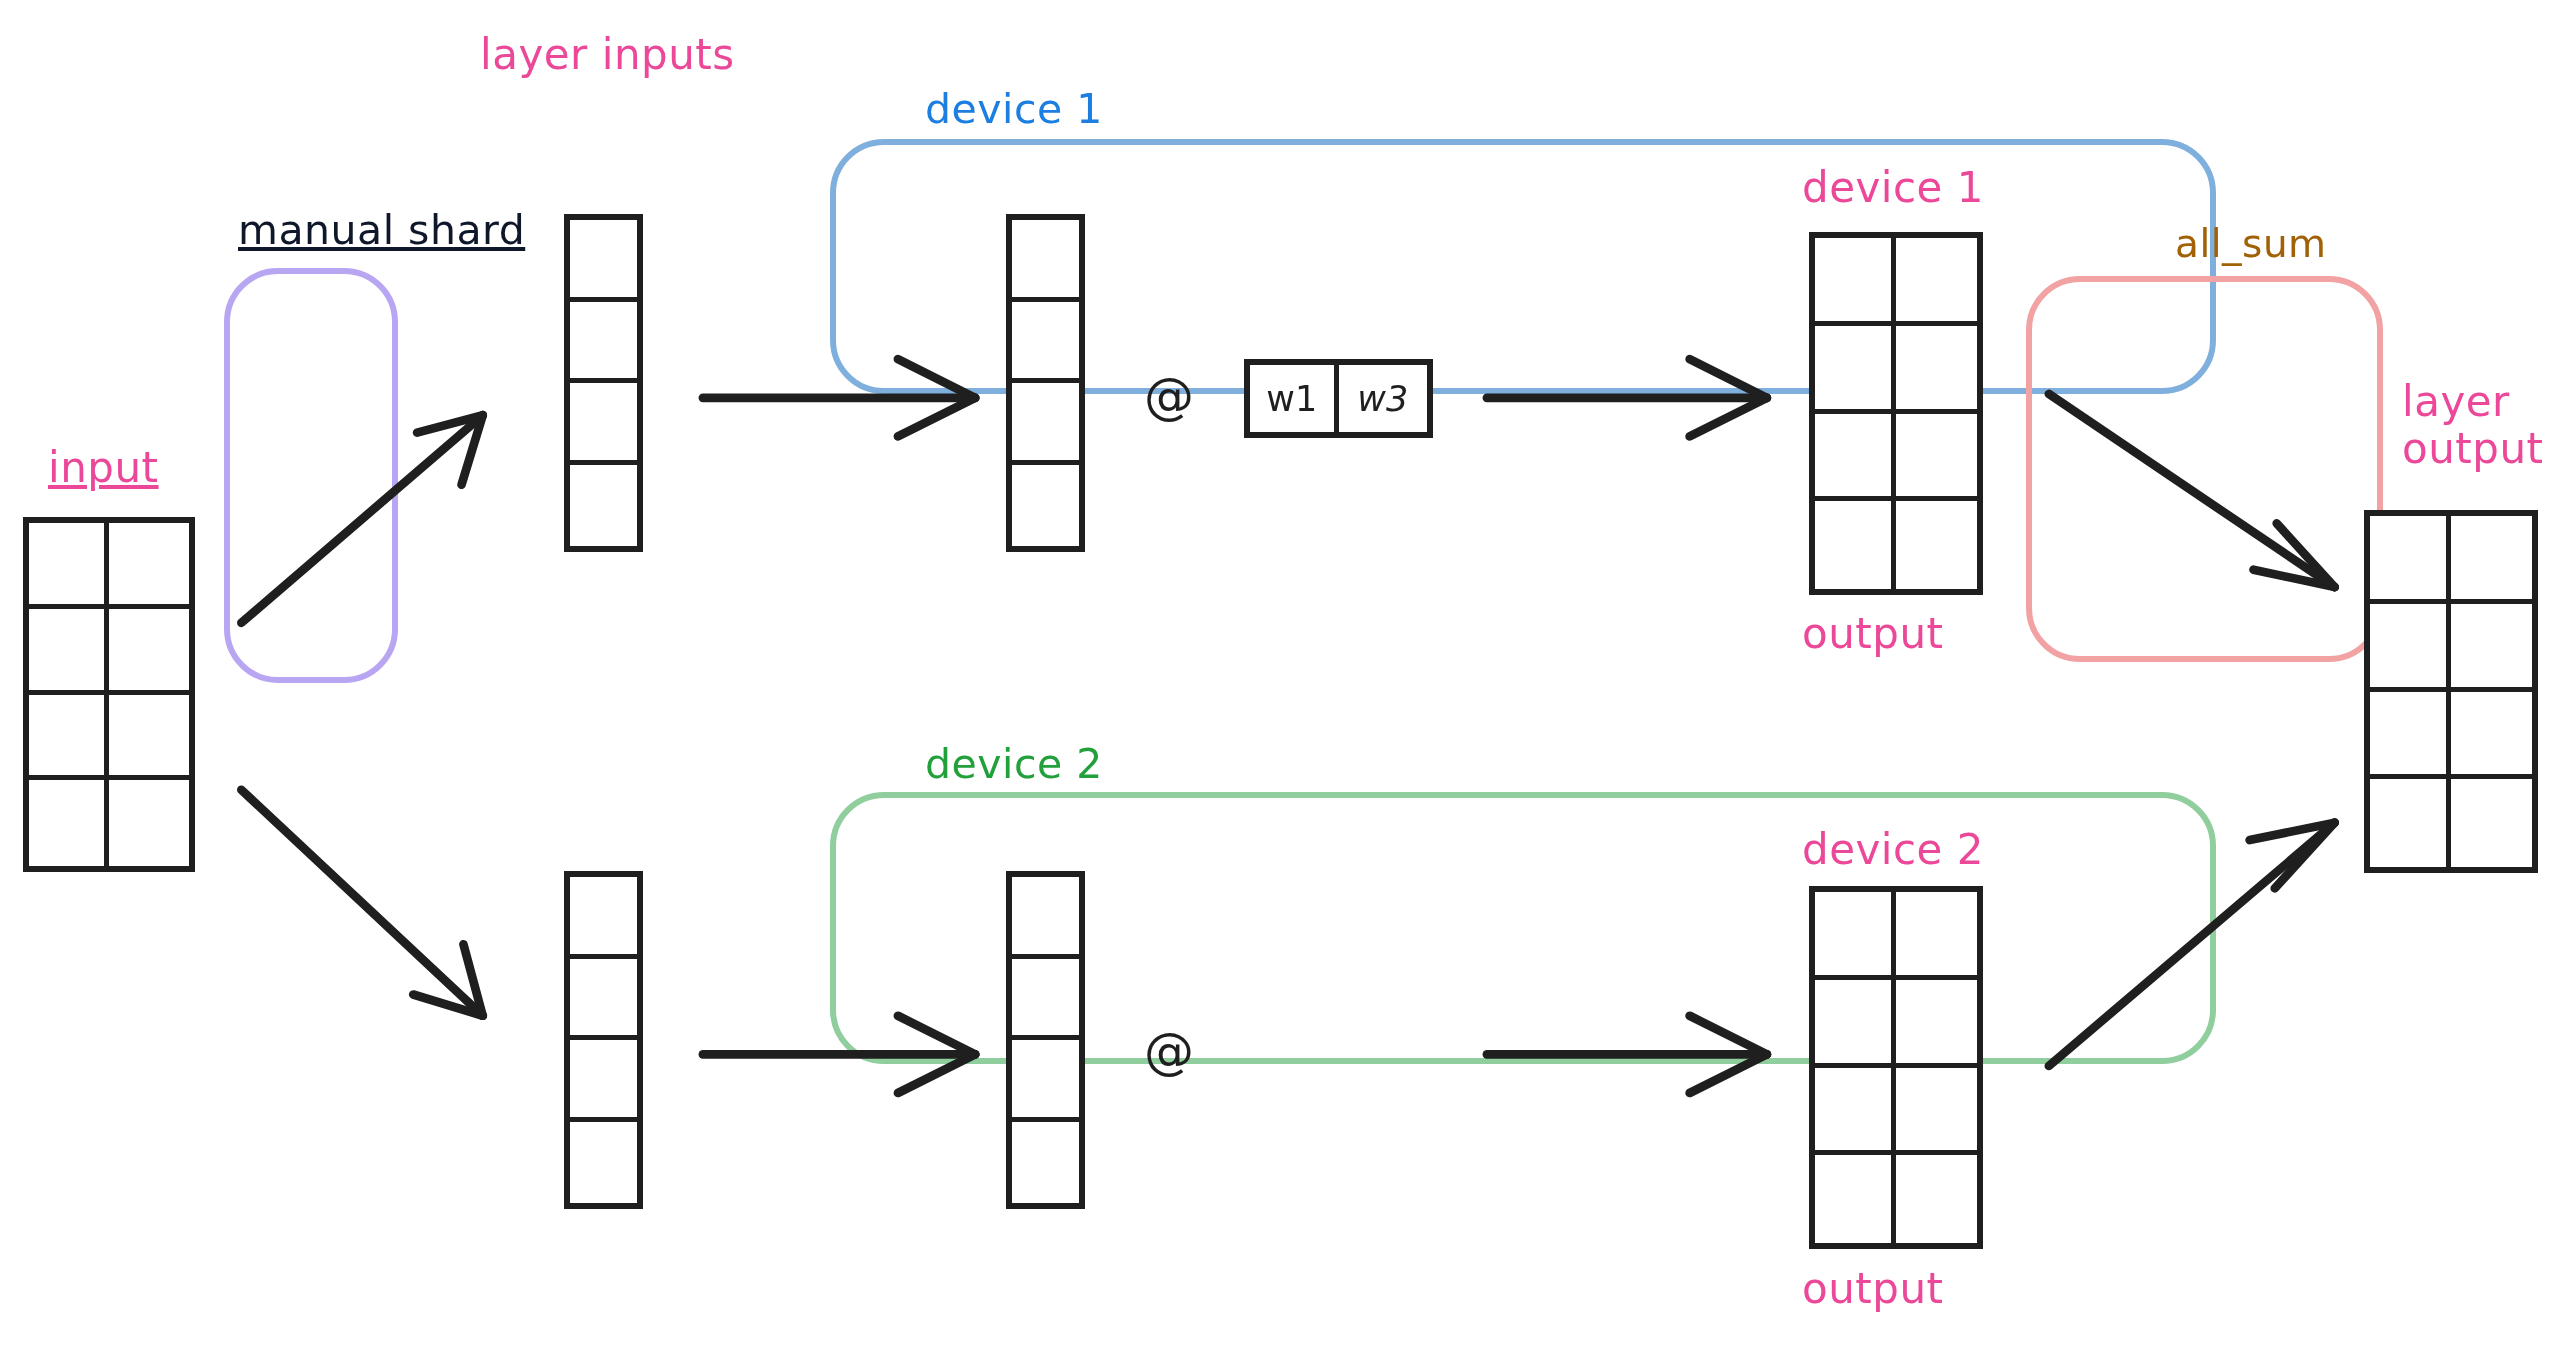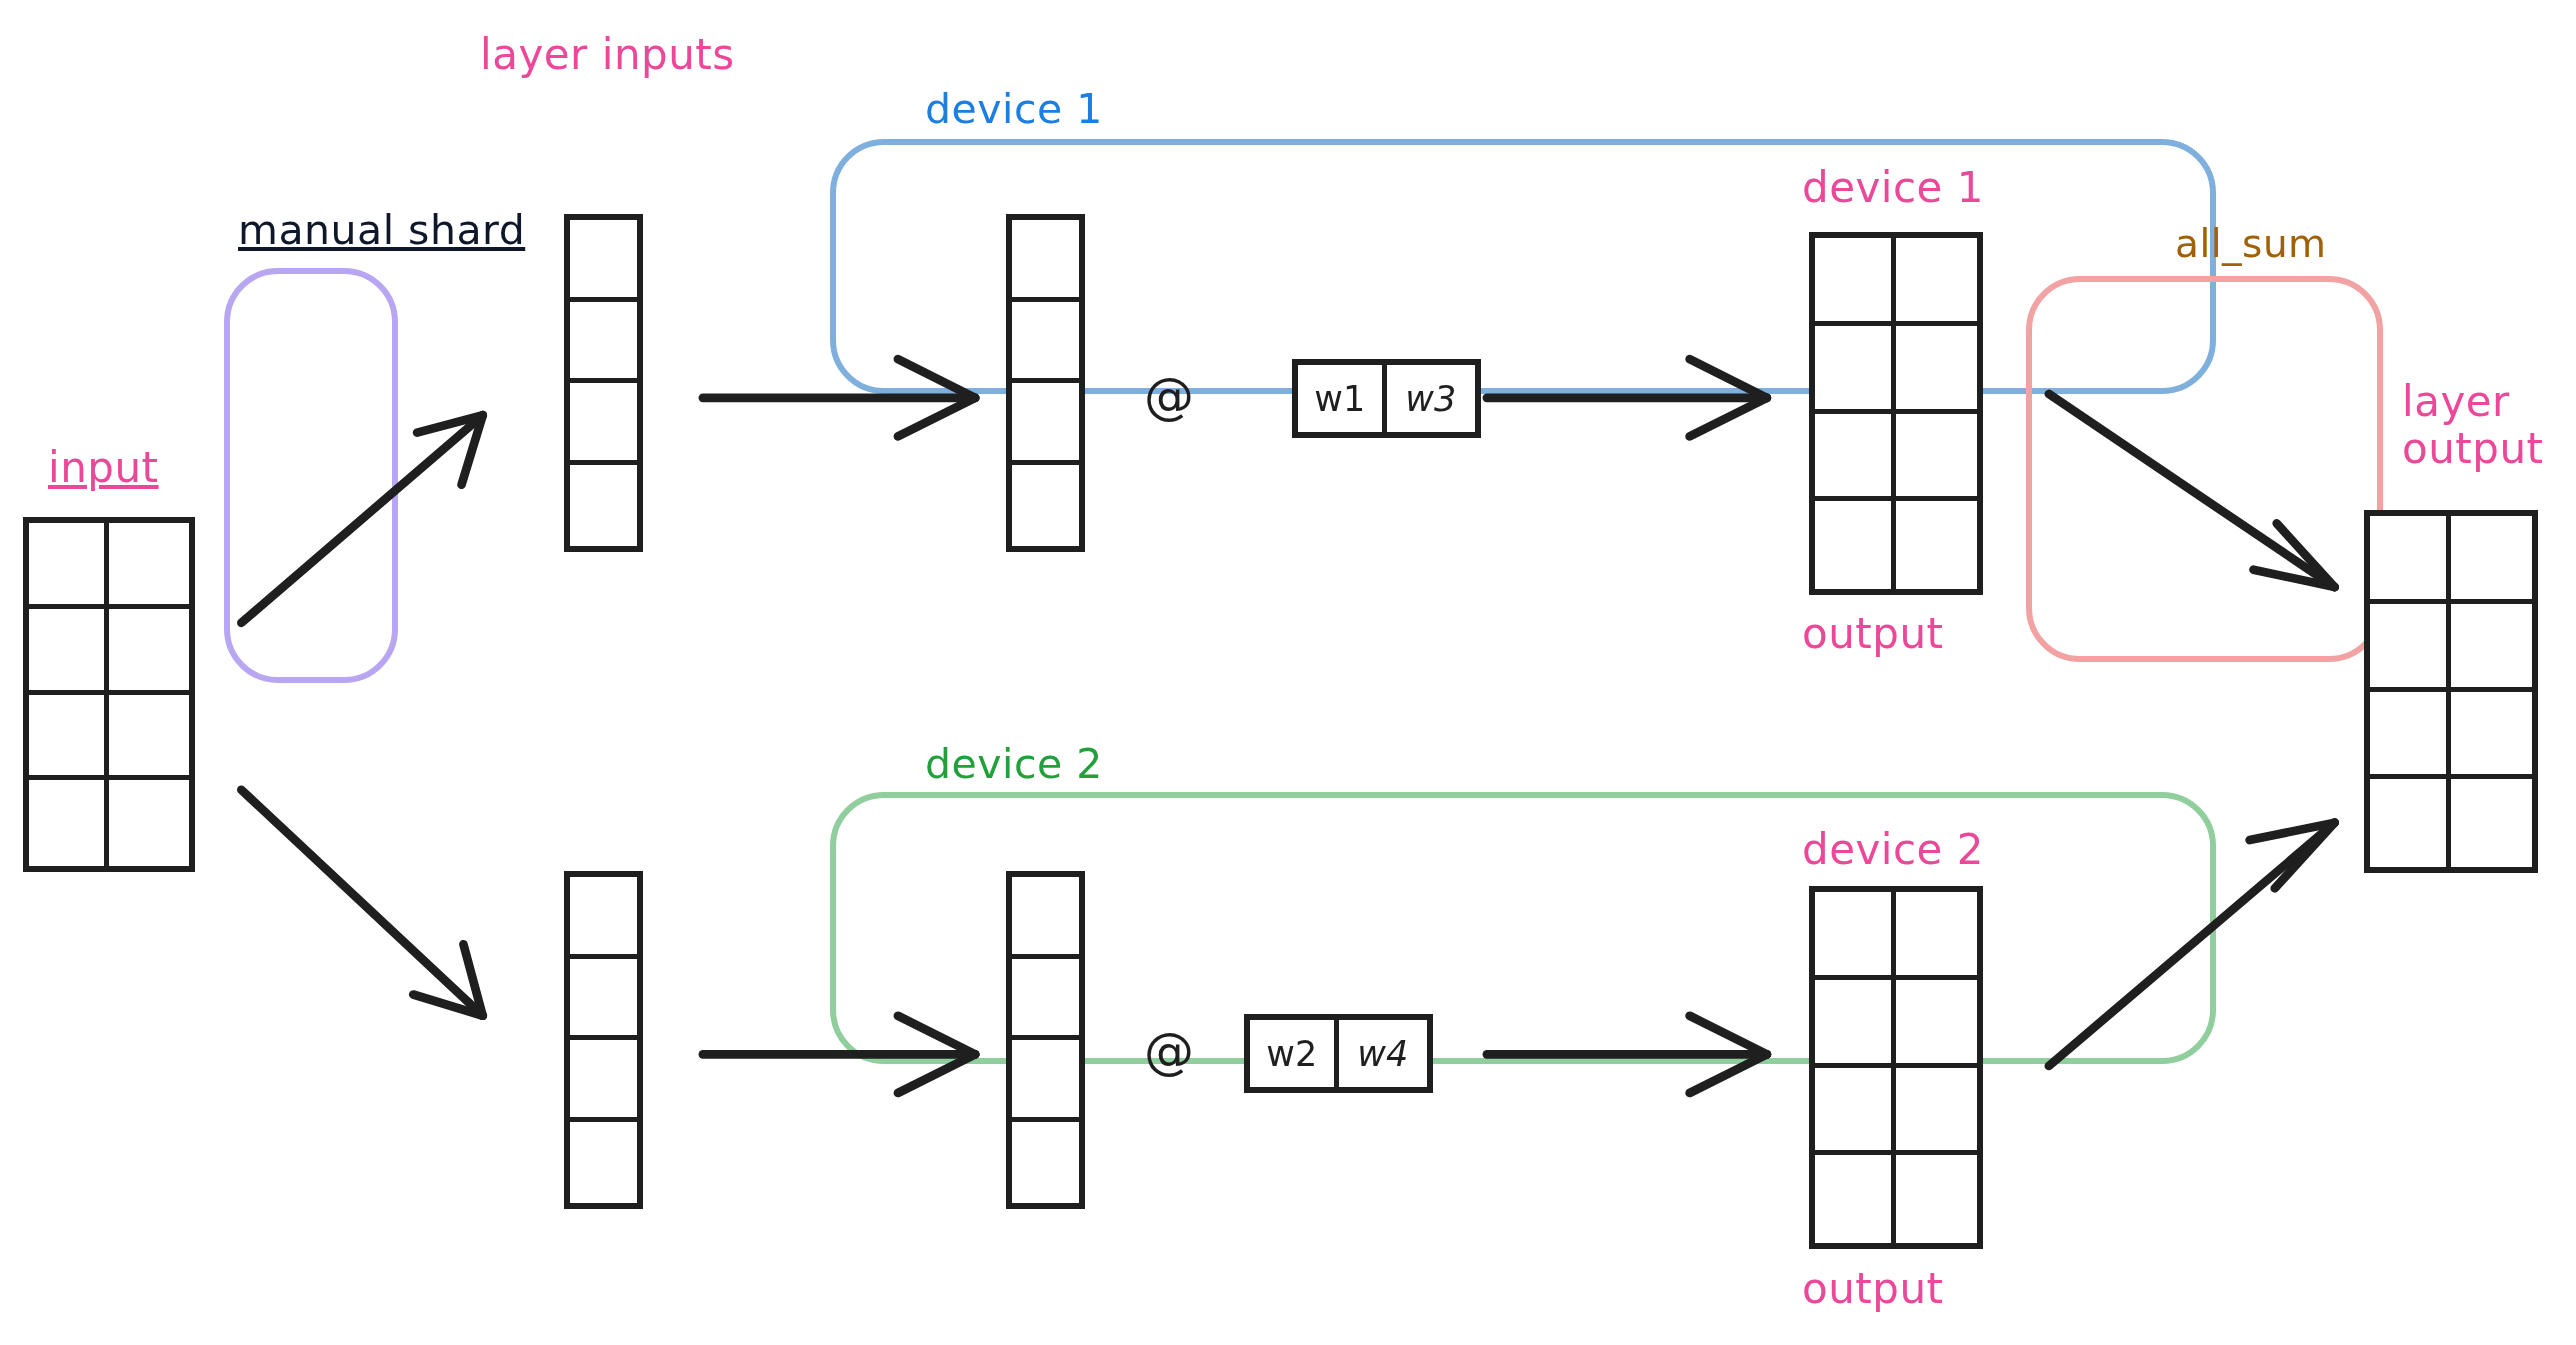--- a/index.html
+++ b/index.html
@@ -122,29 +122,25 @@
       <div class="cell lastcol lastrow"></div>
     </div>
 
   <div class="mat" style="left: 1006px; top: 871px; width: 79px; height: 338px; grid-template-columns: repeat(1, 1fr); grid-template-rows: repeat(4, 1fr);">
       <div class="cell lastcol"></div>
       <div class="cell lastcol"></div>
       <div class="cell lastcol"></div>
       <div class="cell lastcol lastrow"></div>
     </div>
 
-  <div class="mat" style="left: 1244px; top: 359px; width: 189px; height: 79px; font-size: 35px; grid-template-columns: repeat(2, 1fr); grid-template-rows: repeat(1, 1fr); margin-left: 48px;">
+  <div class="mat" style="left: 1244px; top: 359px; width: 189px; height: 79px; font-size: 35px; grid-template-columns: repeat(2, 1fr); grid-template-rows: repeat(1, 1fr);">
       <div class="cell lastrow">w1</div>
       <div class="cell lastcol lastrow">w3</div>
     </div>
 
-  <div class="mat" style="left: 1244px; top: 1014px; width: 189px; height: 79px; font-size: 35px; grid-template-columns: repeat(2, 1fr); grid-template-rows: repeat(1, 1fr);">
-      <div class="cell lastrow">w2</div>
-      <div class="cell lastcol lastrow">w4</div>
-    </div>
 
   <div class="mat" style="left: 1809px; top: 232px; width: 174px; height: 363px; grid-template-columns: repeat(2, 1fr); grid-template-rows: repeat(4, 1fr);">
       <div class="cell"></div>
       <div class="cell lastcol"></div>
       <div class="cell"></div>
       <div class="cell lastcol"></div>
       <div class="cell"></div>
       <div class="cell lastcol"></div>
       <div class="cell lastrow"></div>
       <div class="cell lastcol lastrow"></div>

